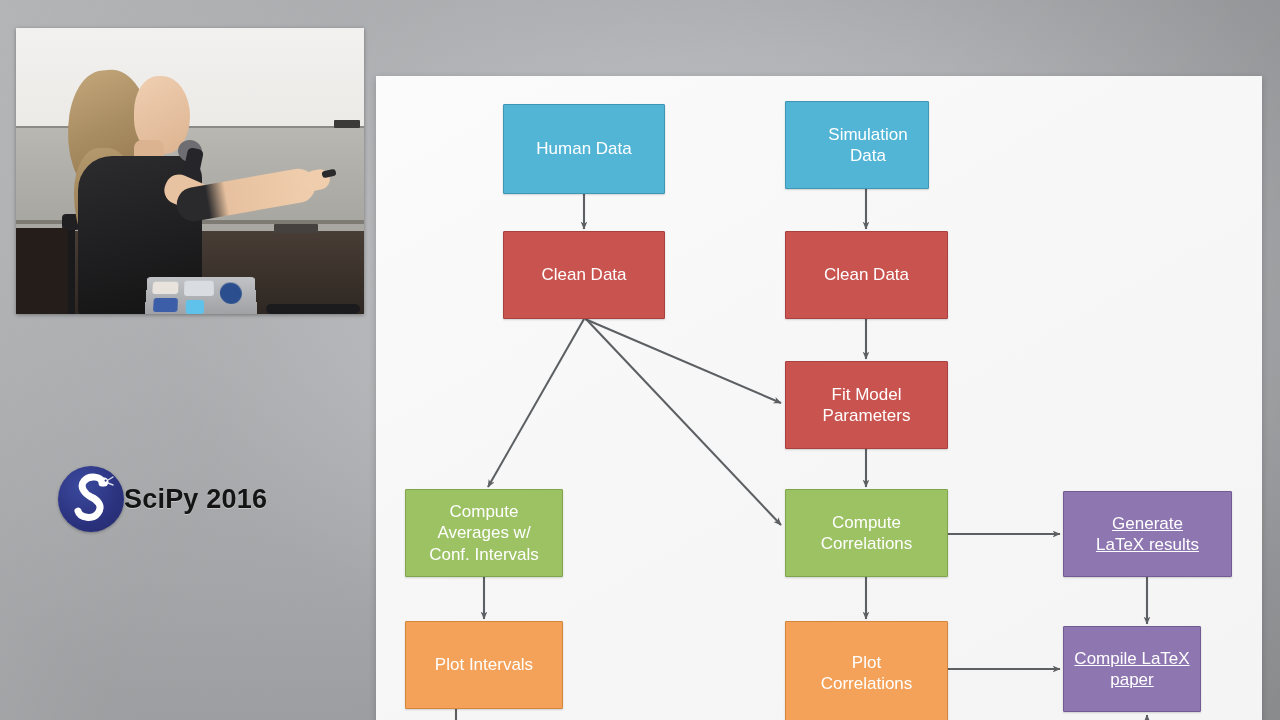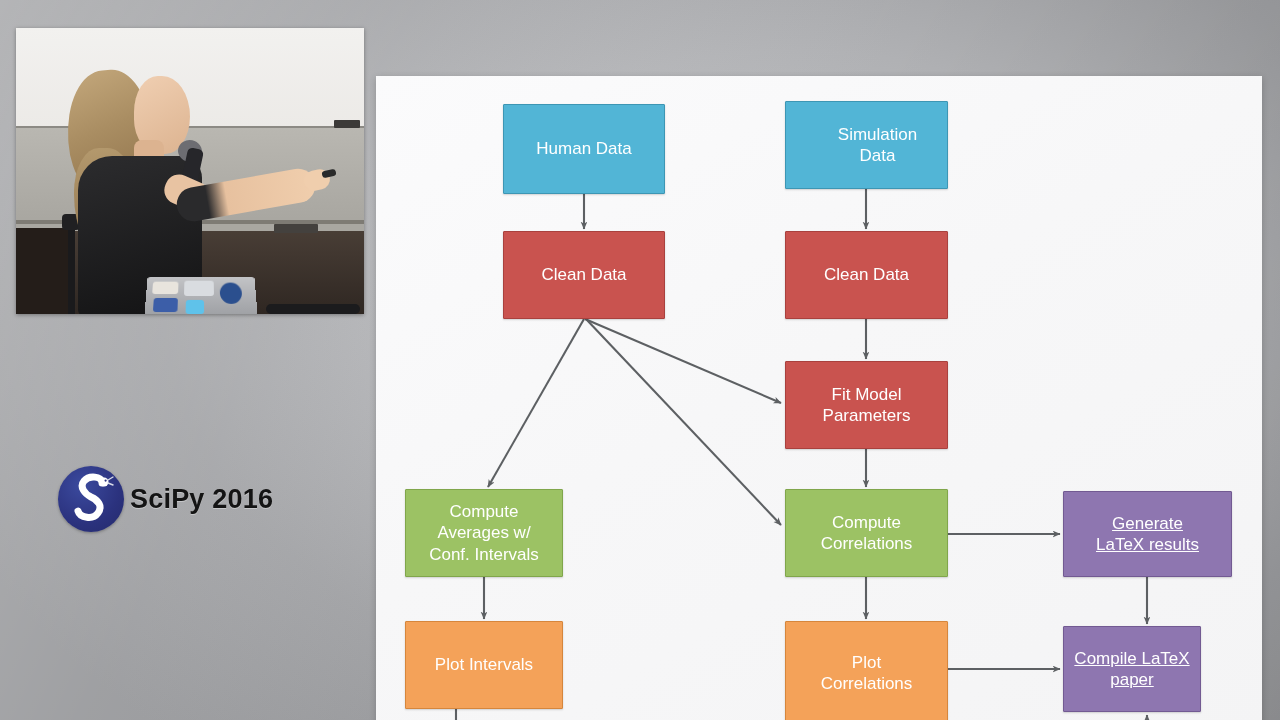--- a/index.html
+++ b/index.html
@@ -77,21 +77,21 @@
   .wc-stand-top{position:absolute;left:46px;top:186px;width:18px;height:16px;background:#202022;border-radius:4px;}
   .wc-laptop{
     position:absolute;left:130px;top:248px;width:110px;height:40px;
     background:linear-gradient(#c2c3c6,#9ea0a4);
     transform:perspective(140px) rotateX(12deg);
     border-radius:3px;
   }
   .wc-sticker{position:absolute;border-radius:3px;}
   .wc-cable{position:absolute;left:250px;top:276px;width:94px;height:10px;background:#1b1b1d;border-radius:5px;}
   
-  #logo-block{position:absolute;left:58px;top:466px;display:flex;align-items:center;gap:6px;}
+  #logo-block{position:absolute;left:58px;top:466px;display:flex;align-items:center;gap:0;}
   #logo-circle{
     width:66px;height:66px;border-radius:50%;
     background:radial-gradient(circle at 36% 30%,#3b4a9e,#2b327e 60%,#242a6b 100%);
     position:relative;flex:0 0 auto;
     box-shadow:0 1px 3px rgba(0,0,0,.30);
   }
   #logo-text{
     font-size:27px;font-weight:bold;color:#141414;letter-spacing:.2px;
     text-shadow:0 1px 0 rgba(255,255,255,.35);
   }
@@ -208,21 +208,21 @@
 
           <path d="M572,593 L684,593"></path>
 
           <path d="M80,633 L80,655 L771,655 L771,639"></path>
         </g>
       </svg>
 
       <div class="node c-blue" style="left:127px;top:28px;width:162px;height:90px;">
           <span>Human Data</span>
         </div>
-      <div class="node c-blue" style="left:409px;top:25px;width:163px;height:88px;padding-left:28px;">
+      <div class="node c-blue" style="left:409px;top:25px;width:144px;height:88px;padding-left:28px;">
           <span>Simulation<br>Data</span>
         </div>
       <div class="node c-red" style="left:127px;top:155px;width:162px;height:88px;">
           <span>Clean Data</span>
         </div>
       <div class="node c-red" style="left:409px;top:155px;width:163px;height:88px;">
           <span>Clean Data</span>
         </div>
       <div class="node c-red" style="left:409px;top:285px;width:163px;height:88px;">
           <span>Fit Model<br>Parameters</span>

